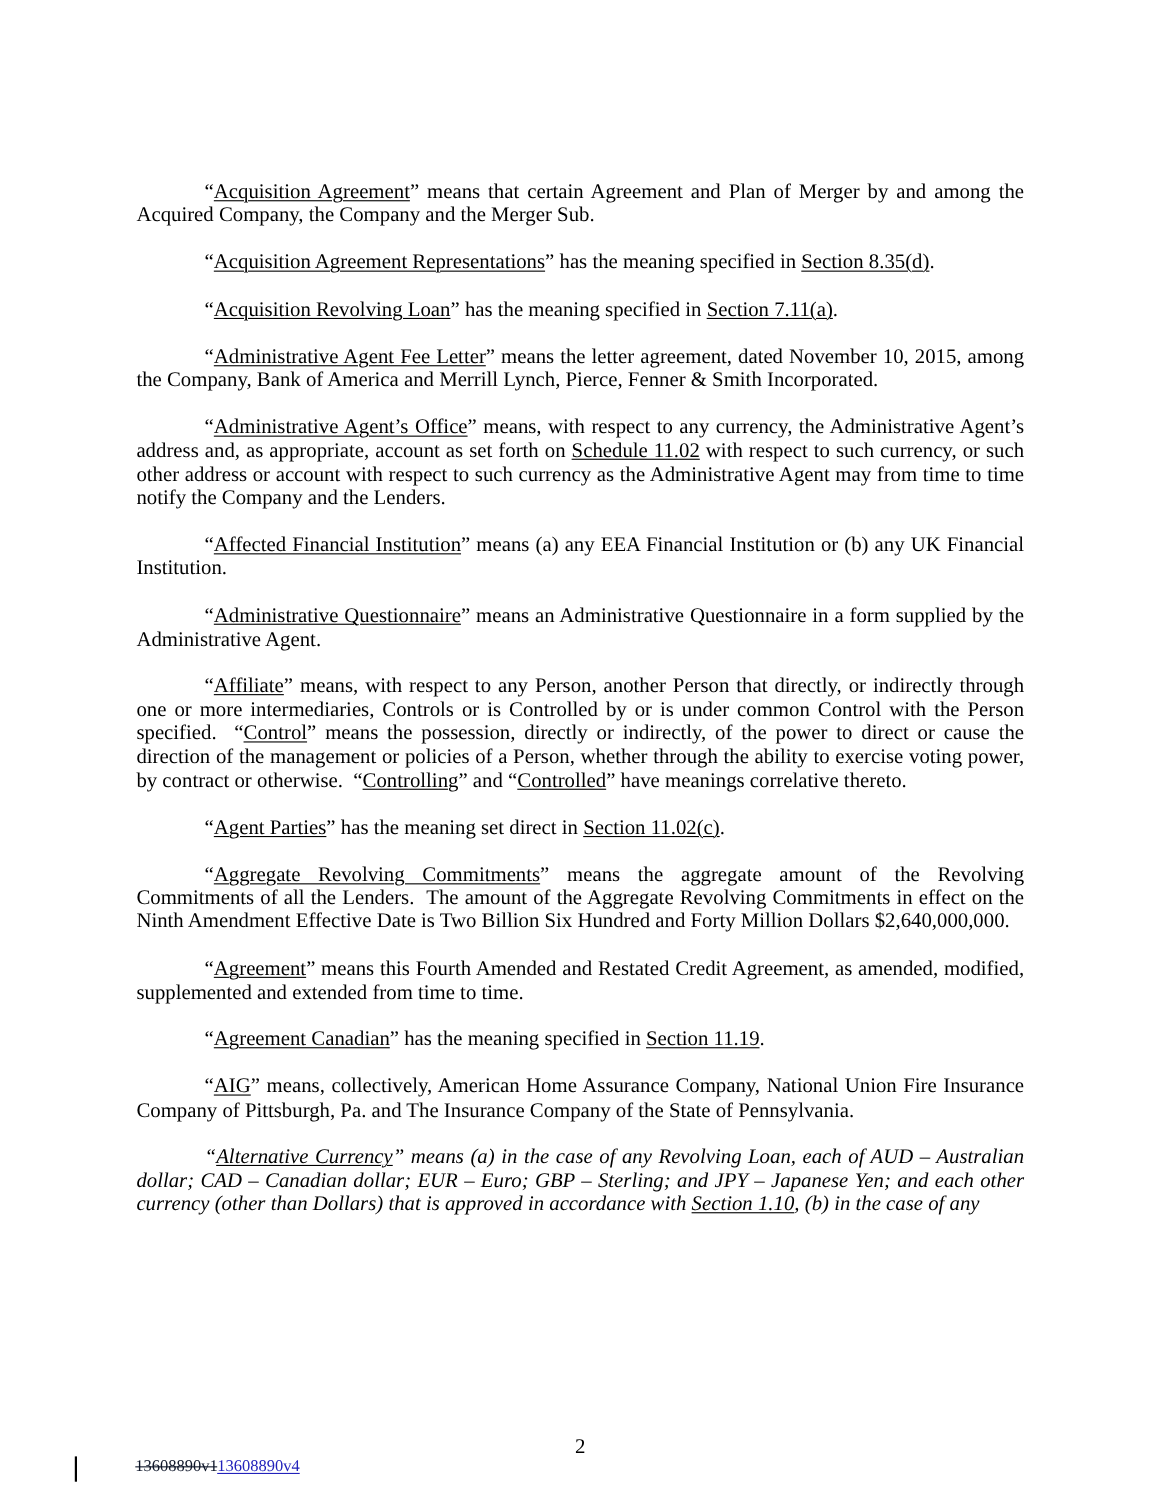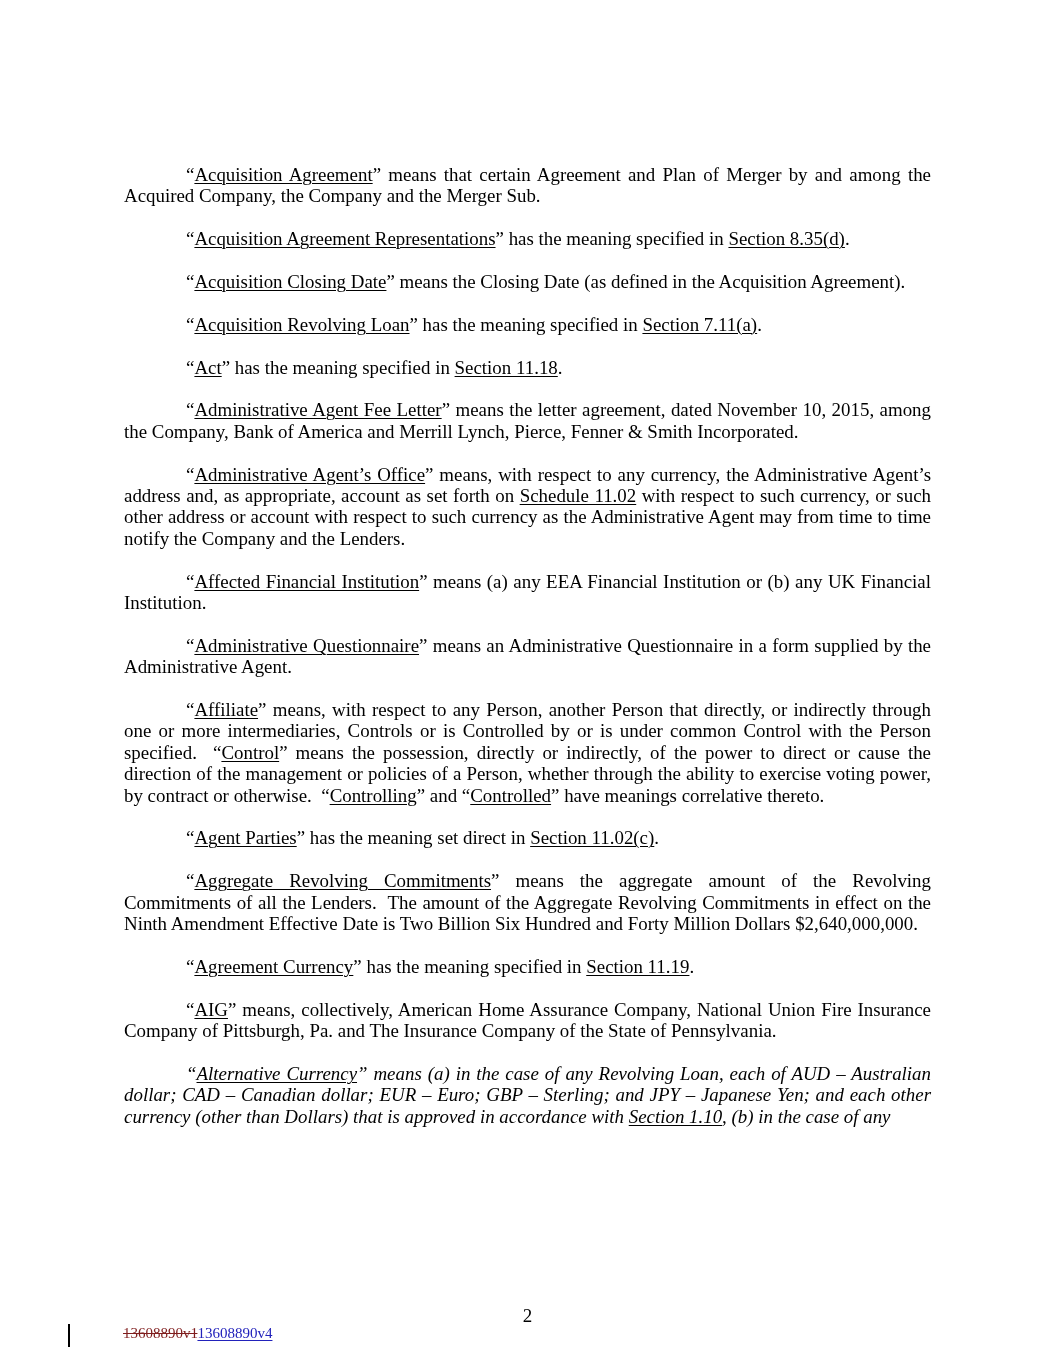--- a/index.html
+++ b/index.html
@@ -75,34 +75,33 @@
   }
 </style>
 </head>
 <body>
 
 <div class="page">
 
   <div class="body-text" id="definitions-body">
       <p><span>“</span><span class="u">Acquisition Agreement</span><span>” means that certain Agreement and Plan of Merger by and among the Acquired Company, the Company and the Merger Sub.</span></p>
       <p><span>“</span><span class="u">Acquisition Agreement Representations</span><span>” has the meaning specified in </span><span class="u">Section 8.35(d)</span><span>.</span></p>
-      <p><span>“</span><span class="u">Acquisition Closing Date</span><span>” means the Closing Date (as defined in the Acquisition Agreement).</span></p>
       <p><span>“</span><span class="u">Acquisition Revolving Loan</span><span>” has the meaning specified in </span><span class="u">Section 7.11(a)</span><span>.</span></p>
-      <p><span>“</span><span class="u">Act</span><span>” has the meaning specified in </span><span class="u">Section 11.18</span><span>.</span></p>
       <p><span>“</span><span class="u">Administrative Agent Fee Letter</span><span>” means the letter agreement, dated November 10, 2015, among the Company, Bank of America and Merrill Lynch, Pierce, Fenner &amp; Smith Incorporated.</span></p>
       <p><span>“</span><span class="u">Administrative Agent’s Office</span><span>” means, with respect to any currency, the Administrative Agent’s address and, as appropriate, account as set forth on </span><span class="u">Schedule 11.02</span><span> with respect to such currency, or such other address or account with respect to such currency as the Administrative Agent may from time to time notify the Company and the Lenders.</span></p>
       <p><span>“</span><span class="u">Affected Financial Institution</span><span>” means (a) any EEA Financial Institution or (b) any UK Financial Institution.</span></p>
       <p><span>“</span><span class="u">Administrative Questionnaire</span><span>” means an Administrative Questionnaire in a form supplied by the Administrative Agent.</span></p>
       <p><span>“</span><span class="u">Affiliate</span><span>” means, with respect to any Person, another Person that directly, or indirectly through one or more intermediaries, Controls or is Controlled by or is under common Control with the Person specified.&nbsp; “</span><span class="u">Control</span><span>” means the possession, directly or indirectly, of the power to direct or cause the direction of the management or policies of a Person, whether through the ability to exercise voting power, by contract or otherwise.&nbsp; “</span><span class="u">Controlling</span><span>” and “</span><span class="u">Controlled</span><span>” have meanings correlative thereto.</span></p>
       <p><span>“</span><span class="u">Agent Parties</span><span>” has the meaning set direct in </span><span class="u">Section 11.02(c)</span><span>.</span></p>
       <p><span>“</span><span class="u">Aggregate Revolving Commitments</span><span>” means the aggregate amount of the Revolving Commitments of all the Lenders.&nbsp; The amount of the Aggregate Revolving Commitments in effect on the Ninth Amendment Effective Date is Two Billion Six Hundred and Forty Million Dollars $2,640,000,000.</span></p>
-      <p><span>“</span><span class="u">Agreement Currency</span><span>” has the meaning specified in </span><span class="u">Section 11.19</span><span>.</span></p>
+      <p><span>“</span><span class="u">Agreement</span><span>” means this Fourth Amended and Restated Credit Agreement, as amended, modified, supplemented and extended from time to time.</span></p>
+      <p><span>“</span><span class="u">Agreement Canadian</span><span>” has the meaning specified in </span><span class="u">Section 11.19</span><span>.</span></p>
       <p><span>“</span><span class="u">AIG</span><span>” means, collectively, American Home Assurance Company, National Union Fire Insurance Company of Pittsburgh, Pa. and The Insurance Company of the State of Pennsylvania.</span></p>
       <p><span>“</span><span class="u">Alternative Currency</span><span>” means (a) in the case of any Revolving Loan, each of AUD – Australian dollar; CAD – Canadian dollar; EUR – Euro; GBP – Sterling; and JPY – Japanese Yen; and each other currency (other than Dollars) that is approved in accordance with </span><span class="u">Section 1.10</span><span>, (b) in the case of any</span></p>
     </div>
 
   <div class="page-number">2</div>
 
   <span class="change-bar" style="background: rgb(0, 0, 0);"></span>
 
-  <div class="footer-ids"><span class="del" style="color: #7f1d1d;">13608890v1</span><span class="ins" style="color: rgb(34, 34, 187);">13608890v4</span></div>
+  <div class="footer-ids"><span class="del" style="color: #0f172a;">13608890v1</span><span class="ins" style="color: rgb(34, 34, 187);">13608890v4</span></div>
 
 </div>
 
 </body></html>

